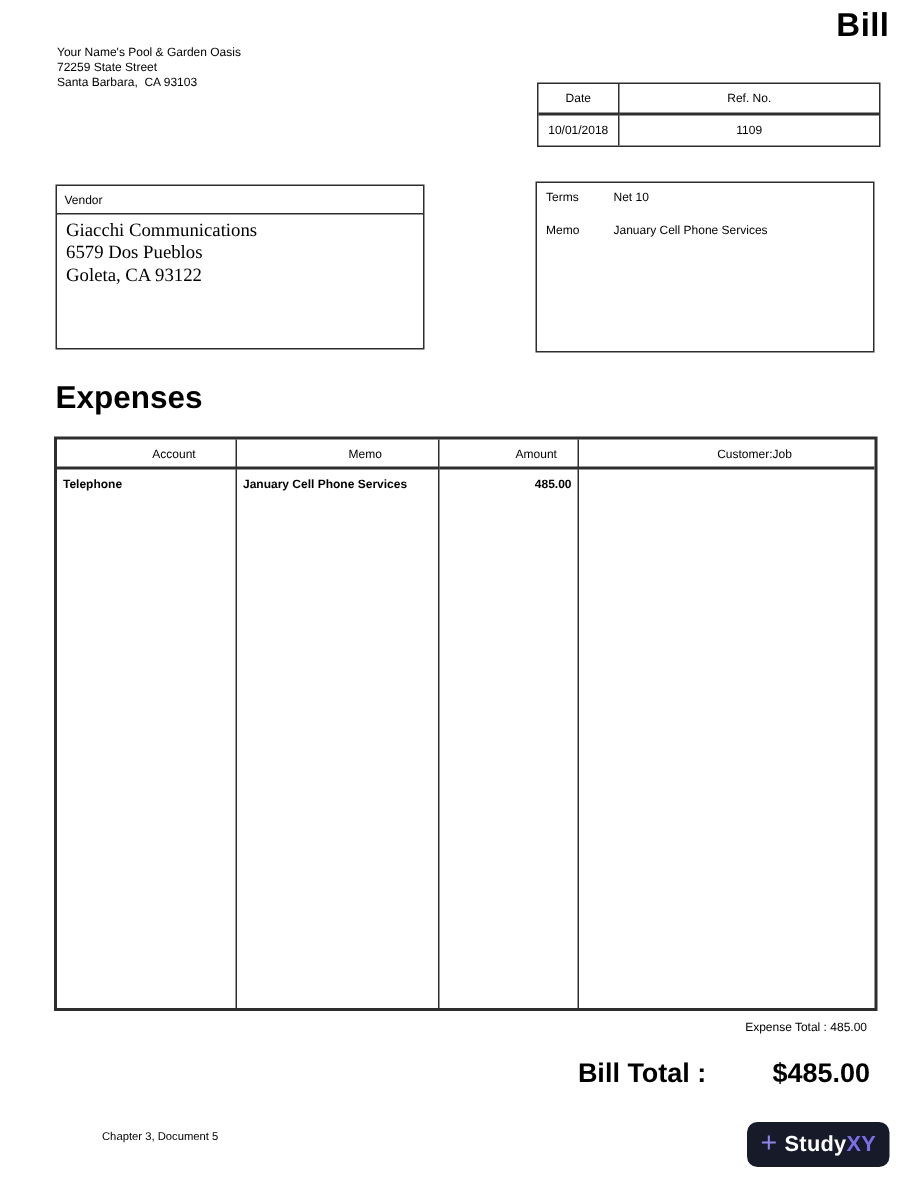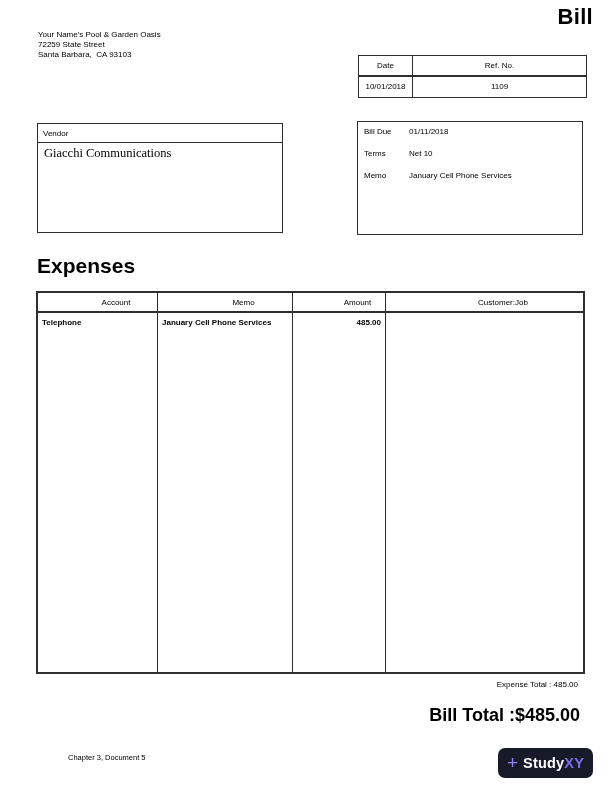--- a/index.html
+++ b/index.html
@@ -80,21 +80,21 @@
     padding-left: 37px;
   }
   .expenses-table .bcell { padding: 5px 4px; font-weight: bold; }
   .expenses-table .v-div { border-right: 1.5px solid #2e2e2e; }
   .expenses-table .amount-cell { text-align: right; }
 
   .expense-total { top: 680px; right: 34px; font-size: 8px; }
 
   .bill-total {
     top: 705px; right: 32px;
-    display: flex; align-items: center; 
+    display: flex; align-items: center; gap: 44px;
     font-size: 18px; font-weight: bold;
   }
 
   
   .footer-page { left: 68px; top: 753px; font-size: 7.5px; }
   .logo {
     left: 498px; top: 748px; width: 95px; height: 30px;
     border-radius: 7px;
     display: flex; align-items: center; justify-content: center; gap: 5px;
   }
@@ -116,28 +116,26 @@
   <div class="cell c-left r-top">Date</div>
   <div class="cell r-top">Ref. No.</div>
   <div class="cell c-left">10/01/2018</div>
   <div class="cell">1109</div>
 </div>
 
 <div class="abs vendor-box">
   <div class="vendor-label">Vendor</div>
   <div class="vendor-lines">
     <div>Giacchi Communications</div>
+    <div>6579 Dos Pueblos</div>
+    <div>Goleta, CA 93122</div>
   </div>
 </div>
 
 <div class="abs details-box">
-  <div class="drow">
-    <span class="dlabel">Bill Due</span>
-    <span>01/11/2018</span>
-  </div>
   <div class="drow">
     <span class="dlabel">Terms</span>
     <span>Net 10</span>
   </div>
   <div class="drow">
     <span class="dlabel">Memo</span>
     <span>January Cell Phone Services</span>
   </div>
 </div>
 

